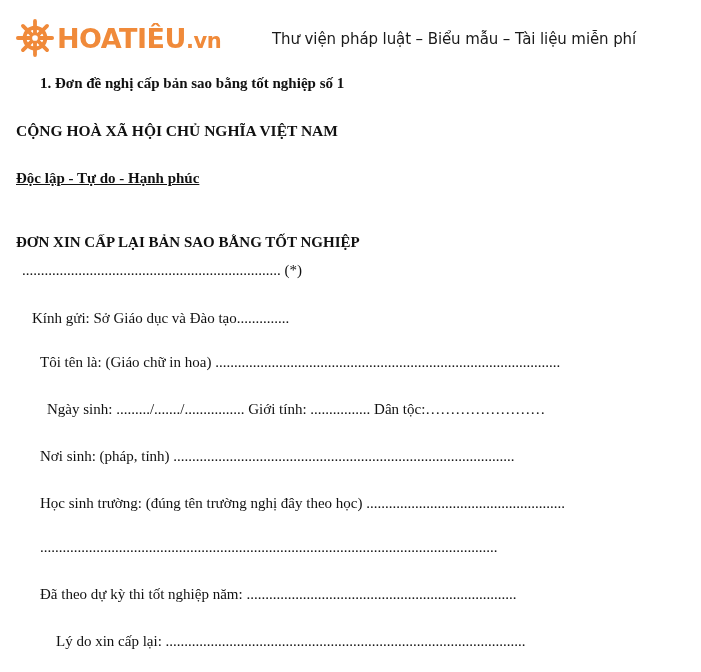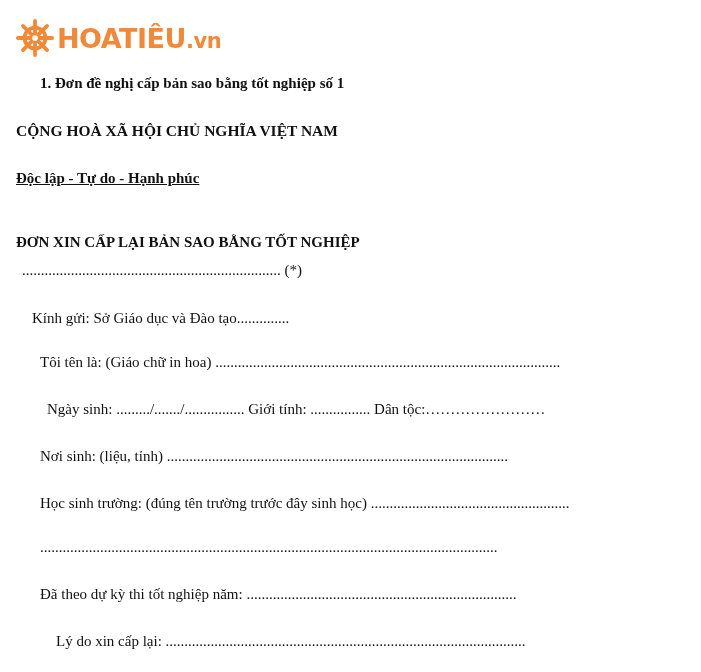--- a/index.html
+++ b/index.html
@@ -28,30 +28,31 @@
           <line x1="20" y1="2" x2="20" y2="38"></line>
           <line x1="2" y1="20" x2="38" y2="20"></line>
           <line x1="7.3" y1="7.3" x2="32.7" y2="32.7"></line>
           <line x1="32.7" y1="7.3" x2="7.3" y2="32.7"></line>
         </g>
         <circle cx="20" cy="20" r="4.5" fill="#ffffff" stroke="#f08a3a" stroke-width="3"></circle>
       </svg>
     </span>
     <span class="logo-text"><span>HOATIÊU</span><span class="vn">.vn</span></span>
   </div>
+  <div class="tagline">Thư viện pháp luật – Biểu mẫu – Tài liệu miễn phí</div>
 </div>
 
 <div class="doc">
   <div class="line bold" style="left:40px; top:75px;">1. Đơn đề nghị cấp bản sao bằng tốt nghiệp số 1</div>
   <div class="line bold center" style="top:122px; font-size:15.5px;">CỘNG HOÀ XÃ HỘI CHỦ NGHĨA VIỆT NAM</div>
   <div class="line bold center u" style="top:170px;">Độc lập - Tự do - Hạnh phúc</div>
   <div class="line bold center" style="top:214px; font-size:15px;margin-top:20px;">ĐƠN XIN CẤP LẠI BẢN SAO BẰNG TỐT NGHIỆP</div>
   <div class="line center" style="top:262px; padding-left:6px;">..................................................................... (*)</div>
   <div class="line center" style="top:310px; padding-left:16px;">Kính gửi: Sở Giáo dục và Đào tạo..............</div>
 
   <div class="line" style="left:40px; top:354px;">Tôi tên là: (Giáo chữ in hoa) ............................................................................................</div>
   <div class="line" style="left:40px; top:401px;margin-left:7px;">Ngày sinh: ........./......./................ Giới tính: ................ Dân tộc:……………………</div>
-  <div class="line" style="left:40px; top:448px;">Nơi sinh: (liệu, tỉnh) ...........................................................................................</div>
-  <div class="line" style="left:40px; top:495px;">Học sinh trường: (đúng tên trường trước đây sinh học) .....................................................</div>
+  <div class="line" style="left:40px; top:448px;">Nơi sinh: (pháp, tỉnh) ...........................................................................................</div>
+  <div class="line" style="left:40px; top:495px;">Học sinh trường: (đúng tên trường nghị đây theo học) .....................................................</div>
   <div class="line" style="left:40px; top:539px;">..........................................................................................................................</div>
   <div class="line" style="left:40px; top:586px;">Đã theo dự kỳ thi tốt nghiệp năm: ........................................................................</div>
   <div class="line" style="left:56px; top:633px;">Lý do xin cấp lại: ................................................................................................</div>
 </div>
 
 </body></html>

